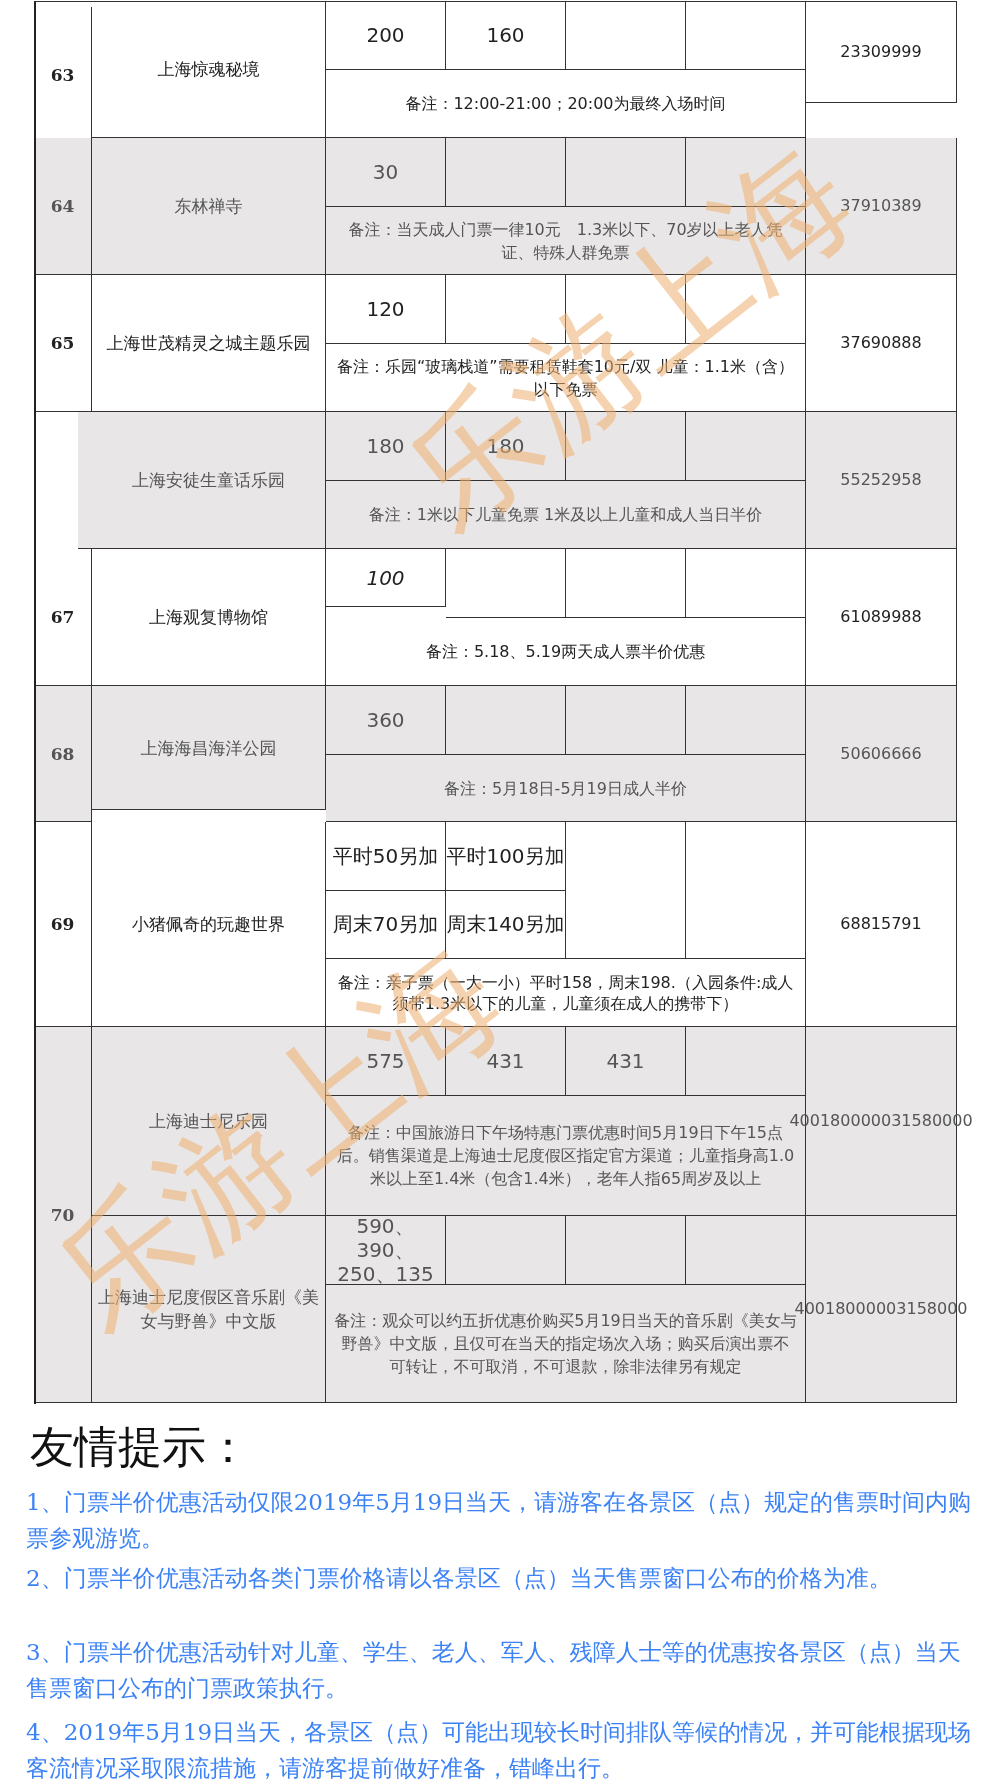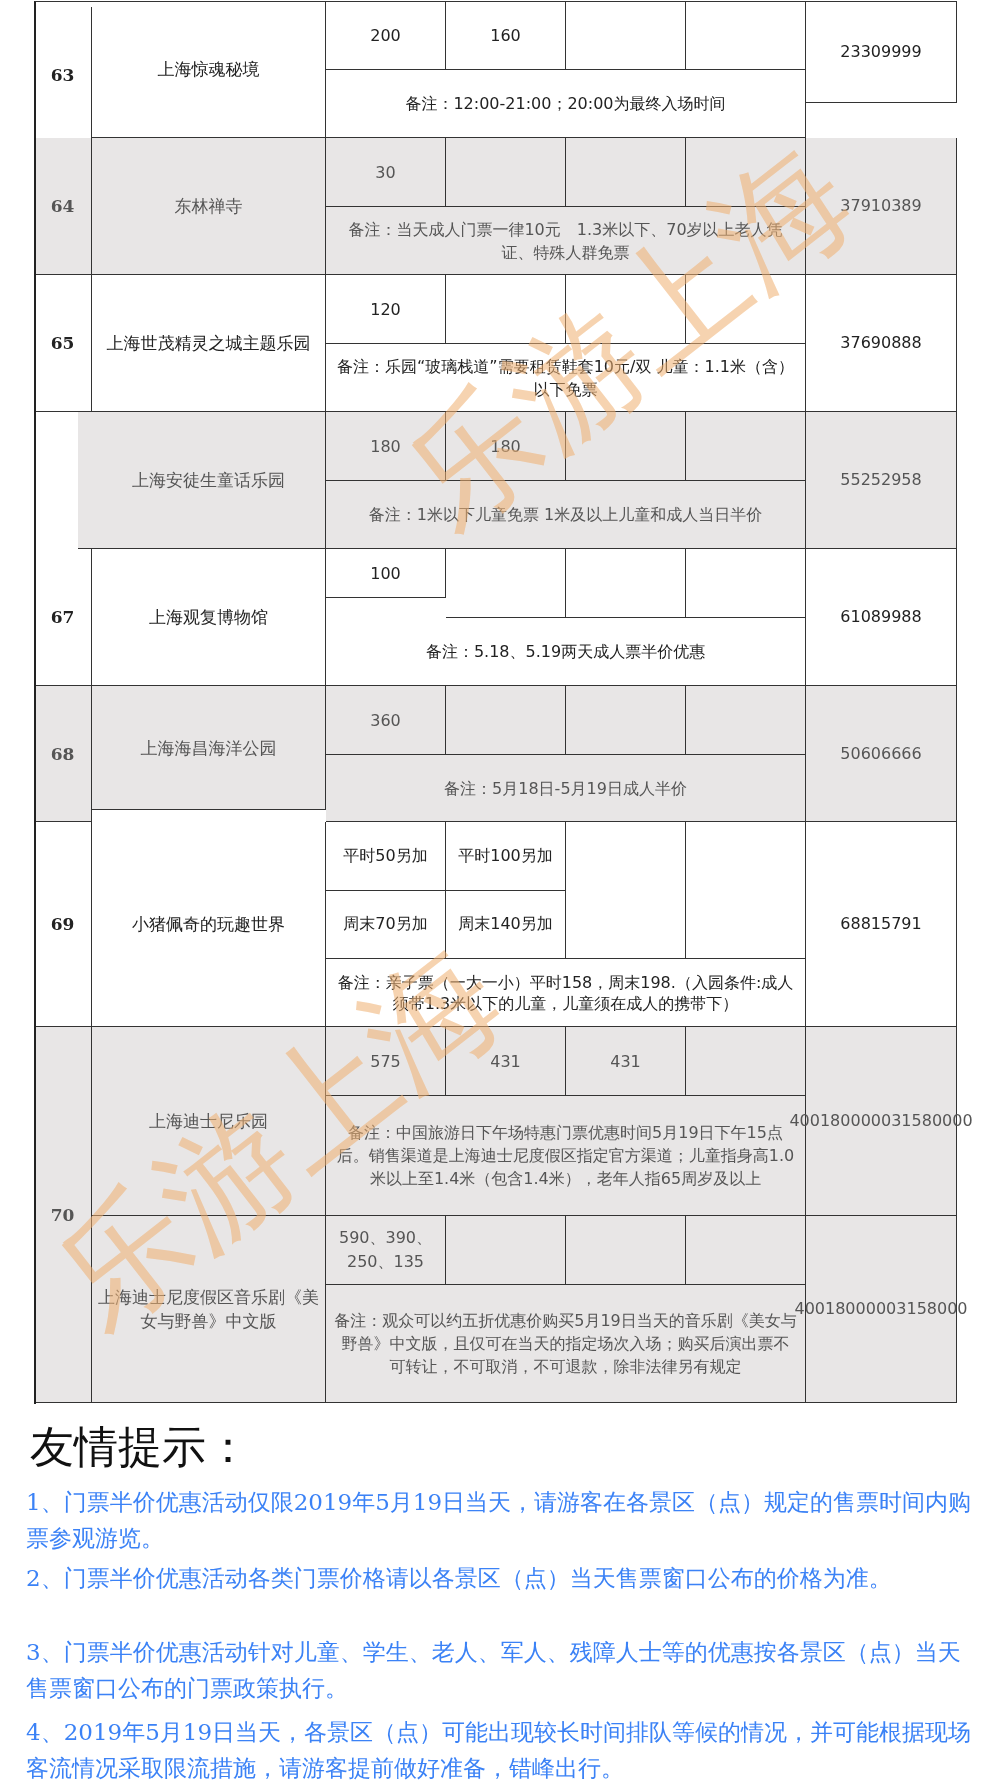--- a/index.html
+++ b/index.html
@@ -5,21 +5,21 @@
   html, body { margin:0; padding:0; }
   body { width:1000px; height:1792px; position:relative; background:#ffffff; overflow:hidden;
          font-family:"DejaVu Sans","Liberation Sans",sans-serif; color:#222; }
   .c { position:absolute; box-sizing:border-box; display:flex; align-items:center; justify-content:center;
        text-align:center; border-right:1.5px solid #333; border-bottom:1.5px solid #333; }
   .gray { background:#e8e6e6; color:#555; }
   .white { background:#ffffff; color:#222; }
   .num { font-family:"DejaVu Serif","Liberation Serif",serif; font-weight:bold; font-size:17px; }
   .gray.num { color:#555; }
   .name { font-size:17px; line-height:24px; padding:0 4px; }
-  .price { font-size:16px; }
+  .price { font-size:20px; }
   .remark { font-size:16px; line-height:23px; padding:0 8px; }
   .phone { font-size:16px; line-height:24px; }
   .stack { flex-direction:row; }
   .outer { position:absolute; left:34px; top:1px; width:923px; height:1403px; box-sizing:border-box;
            border-left:2.5px solid #222; border-top:1.5px solid #333; pointer-events:none; }
   .wm { position:absolute; color:#f0b070; opacity:0.55; font-family:"DejaVu Sans",sans-serif;
         pointer-events:none; white-space:nowrap; transform-origin:left top; }
   .tips-title { position:absolute; left:30px; top:1418px; font-size:44px; color:#111;
                 font-family:"DejaVu Serif","Liberation Serif",serif; }
   .tip { position:absolute; left:26px; width:950px; font-size:23px; line-height:36px; color:#3b82f6;
@@ -61,21 +61,21 @@
 <div class="c gray name" style="left:92px;top:412px;width:234px;height:137px;">上海安徒生童话乐园</div>
 <div class="c gray price" style="left:326px;top:412px;width:120px;height:69px;">180</div>
 <div class="c gray price" style="left:446px;top:412px;width:120px;height:69px;">180</div>
 <div class="c gray price" style="left:566px;top:412px;width:120px;height:69px;"></div>
 <div class="c gray price" style="left:686px;top:412px;width:120px;height:69px;"></div>
 <div class="c gray remark" style="left:326px;top:481px;width:480px;height:68px;">备注：1米以下儿童免票 1米及以上儿童和成人当日半价</div>
 <div class="c gray phone" style="left:806px;top:412px;width:151px;height:137px;">55252958</div>
 
 <div class="c white num" style="left:34px;top:549px;width:58px;height:137px;">67</div>
 <div class="c white name" style="left:92px;top:549px;width:234px;height:137px;">上海观复博物馆</div>
-<div class="c white price" style="left:326px;top:549px;width:120px;height:49px;">100</div>
+<div class="c white price" style="left:326px;top:549px;width:120px;height:58px;font-style:italic;">100</div>
 <div class="c white price" style="left:446px;top:549px;width:120px;height:69px;"></div>
 <div class="c white price" style="left:566px;top:549px;width:120px;height:69px;"></div>
 <div class="c white price" style="left:686px;top:549px;width:120px;height:69px;"></div>
 <div class="c white remark" style="left:326px;top:618px;width:480px;height:68px;">备注：5.18、5.19两天成人票半价优惠</div>
 <div class="c white phone" style="left:806px;top:549px;width:151px;height:137px;">61089988</div>
 
 <div class="c gray num" style="left:34px;top:686px;width:58px;height:136px;">68</div>
 <div class="c gray name" style="left:92px;top:686px;width:234px;height:124px;">上海海昌海洋公园</div>
 <div class="c gray price" style="left:326px;top:686px;width:120px;height:69px;">360</div>
 <div class="c gray price" style="left:446px;top:686px;width:120px;height:69px;"></div>

